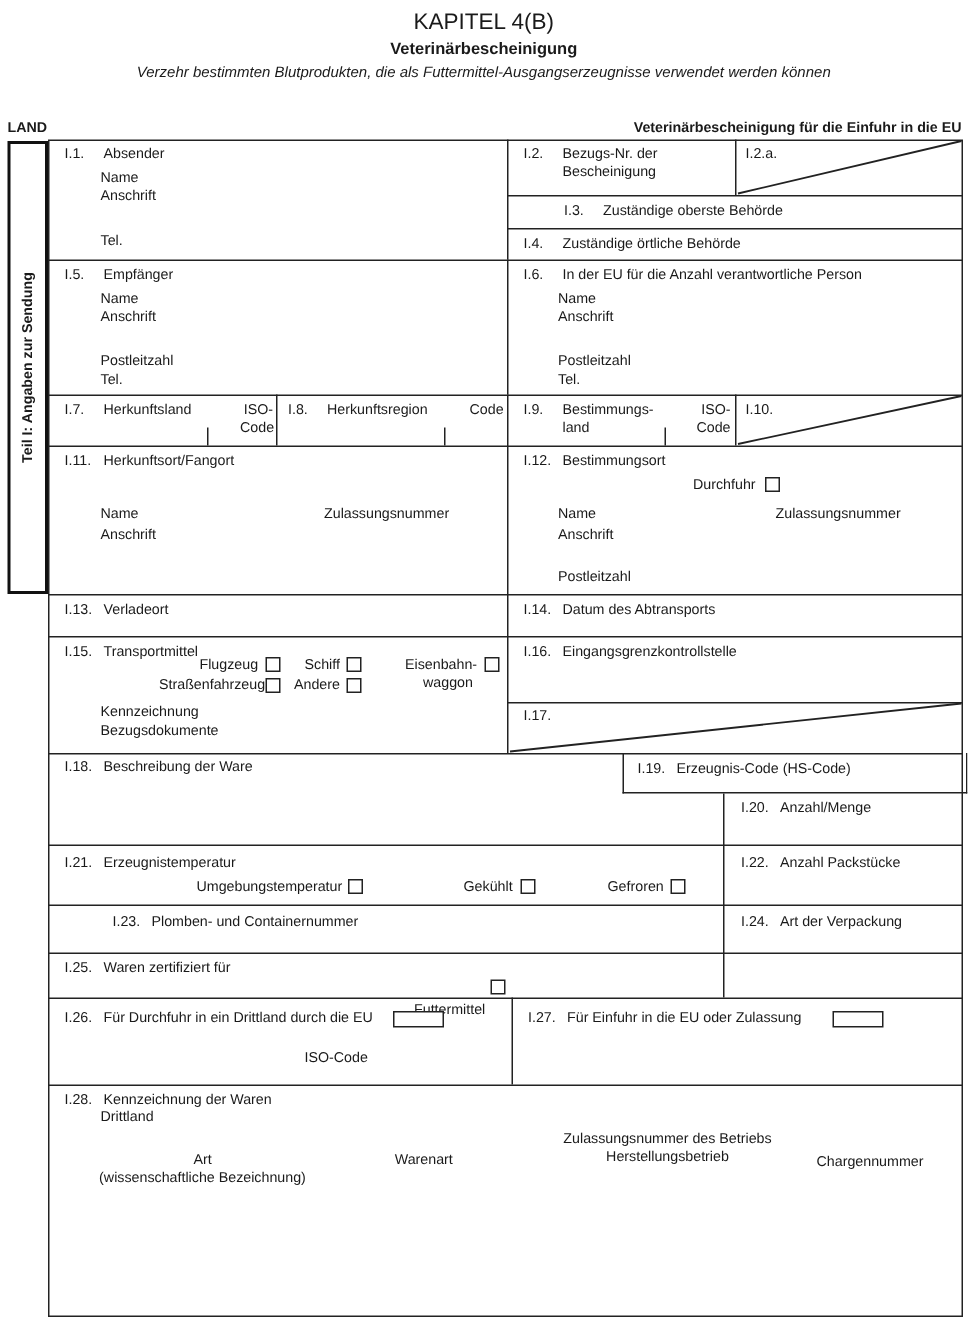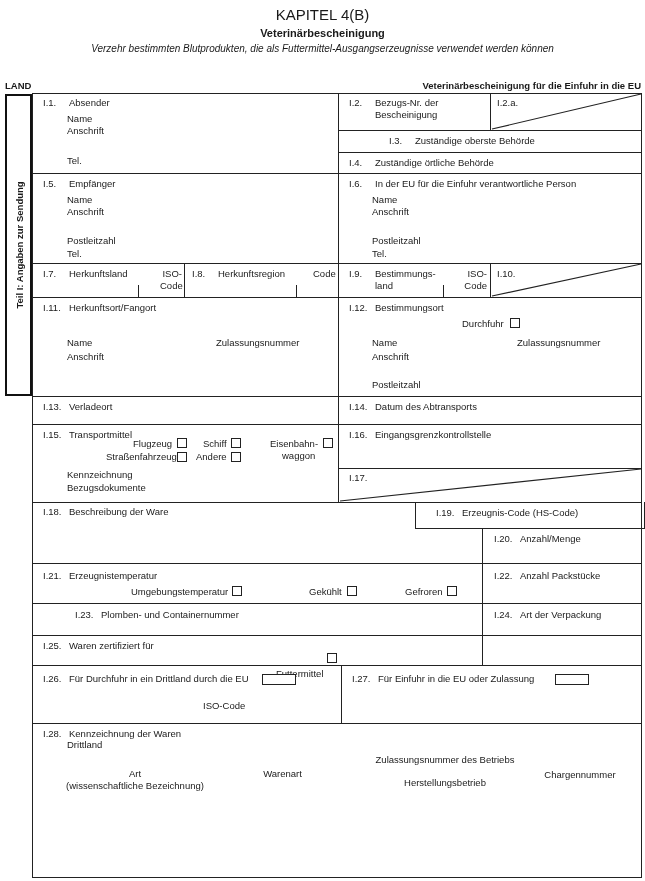--- a/index.html
+++ b/index.html
@@ -52,32 +52,32 @@
 
 <div class="lbl" style="left:43px; top:97px;"><span class="num">I.1.</span><span>Absender</span></div>
 <div class="lbl" style="left:67px; top:113px;">Name</div>
 <div class="lbl" style="left:67px; top:125px;">Anschrift</div>
 <div class="lbl" style="left:67px; top:155px;">Tel.</div>
 <div class="abs" style="left:120px; top:110px; width:210px; height:60px;"></div>
 
 <div class="lbl" style="left:349px; top:97px;"><span class="num">I.2.</span><span>Bezugs-Nr. der</span></div>
 <div class="lbl" style="left:375px; top:109px;">Bescheinigung</div>
 <div class="lbl" style="left:497px; top:97px;">I.2.a.</div>
-<div class="lbl" style="left:345px; top:135px;padding-left:44px;"><span class="num">I.3.</span><span>Zuständige oberste Behörde</span></div>
+<div class="lbl" style="left:332px; top:135px;padding-left:44px;"><span class="num">I.3.</span><span>Zuständige oberste Behörde</span></div>
 <div class="lbl" style="left:349px; top:157px;"><span class="num">I.4.</span><span>Zuständige örtliche Behörde</span></div>
 
 <div class="line-v" style="left:338px; top:173px; height:90px;"></div>
 <div class="line-h" style="left:32px; top:263px; width:610px;"></div>
 <div class="lbl" style="left:43px; top:178px;"><span class="num">I.5.</span><span>Empfänger</span></div>
 <div class="lbl" style="left:67px; top:194px;">Name</div>
 <div class="lbl" style="left:67px; top:206px;">Anschrift</div>
 <div class="lbl" style="left:67px; top:235px;">Postleitzahl</div>
 <div class="lbl" style="left:67px; top:248px;">Tel.</div>
 
-<div class="lbl" style="left:349px; top:178px;"><span class="num">I.6.</span><span>In der EU für die Einfuhr verantwortliche Person</span></div>
+<div class="lbl" style="left:349px; top:178px;"><span class="num">I.6.</span><span>In der EU für die Anzahl verantwortliche Person</span></div>
 <div class="lbl" style="left:372px; top:194px;">Name</div>
 <div class="lbl" style="left:372px; top:206px;">Anschrift</div>
 <div class="lbl" style="left:372px; top:235px;">Postleitzahl</div>
 <div class="lbl" style="left:372px; top:248px;">Tel.</div>
 
 <div class="line-v" style="left:184px; top:263px; height:34px;"></div>
 <div class="line-v" style="left:338px; top:263px; height:133px;"></div>
 <div class="line-v" style="left:490px; top:263px; height:34px;"></div>
 <div class="line-h" style="left:32px; top:297px; width:610px;"></div>
 <div class="line-v" style="left:138px; top:285px; height:12px;"></div>
@@ -143,21 +143,21 @@
 <div class="lbl" style="left:67px; top:469px;">Kennzeichnung</div>
 <div class="lbl" style="left:67px; top:482px;">Bezugsdokumente</div>
 
 <div class="lbl" style="left:349px; top:429px;"><span class="num">I.16.</span><span>Eingangsgrenzkontrollstelle</span></div>
 <div class="lbl" style="left:349px; top:472px;">I.17.</div>
 
 <div class="box" style="left:415px; top:502px; width:230px; height:27px; border-top:none;"></div>
 <div class="line-v" style="left:482px; top:529px; height:136px;"></div>
 <div class="line-h" style="left:32px; top:563px; width:610px;"></div>
 <div class="lbl" style="left:43px; top:506px;"><span class="num">I.18.</span><span>Beschreibung der Ware</span></div>
-<div class="lbl" style="left:425px; top:507px;margin-left:11px;"><span class="num">I.19.</span><span>Erzeugnis-Code (HS-Code)</span></div>
+<div class="lbl" style="left:425px; top:507px;"><span class="num">I.19.</span><span>Erzeugnis-Code (HS-Code)</span></div>
 <div class="lbl" style="left:494px; top:533px;"><span class="num">I.20.</span><span>Anzahl/Menge</span></div>
 
 <div class="line-h" style="left:32px; top:603px; width:610px;"></div>
 <div class="lbl" style="left:43px; top:570px;"><span class="num">I.21.</span><span>Erzeugnistemperatur</span></div>
 <div class="lbl" style="left:131px; top:586px;">Umgebungstemperatur</div>
 <div class="chk" style="left:232px; top:586px;"></div>
 <div class="lbl" style="left:309px; top:586px;">Gekühlt</div>
 <div class="chk" style="left:347px; top:586px;"></div>
 <div class="lbl" style="left:405px; top:586px;">Gefroren</div>
 <div class="chk" style="left:447px; top:586px;"></div>
@@ -182,15 +182,15 @@
 <div class="wchk" style="left:555px; top:674px;"></div>
 
 <div class="lbl" style="left:43px; top:728px;"><span class="num">I.28.</span><span>Kennzeichnung der Waren</span></div>
 <div class="lbl center" style="left:60px; top:768px; width:150px;">
     <div>Art</div>
     <div>(wissenschaftliche Bezeichnung)</div>
   </div>
 <div class="lbl center" style="left:245px; top:768px; width:75px;">Warenart</div>
 <div class="lbl center" style="left:370px; top:754px; width:150px;">
     <div>Zulassungsnummer des Betriebs</div>
-    <div style="margin-top:11px">Herstellungsbetrieb</div>
+    <div style="margin-top:0">Herstellungsbetrieb</div>
   </div>
 <div class="lbl center" style="left:535px; top:769px; width:90px;">Chargennummer</div>
 
 </body></html>

